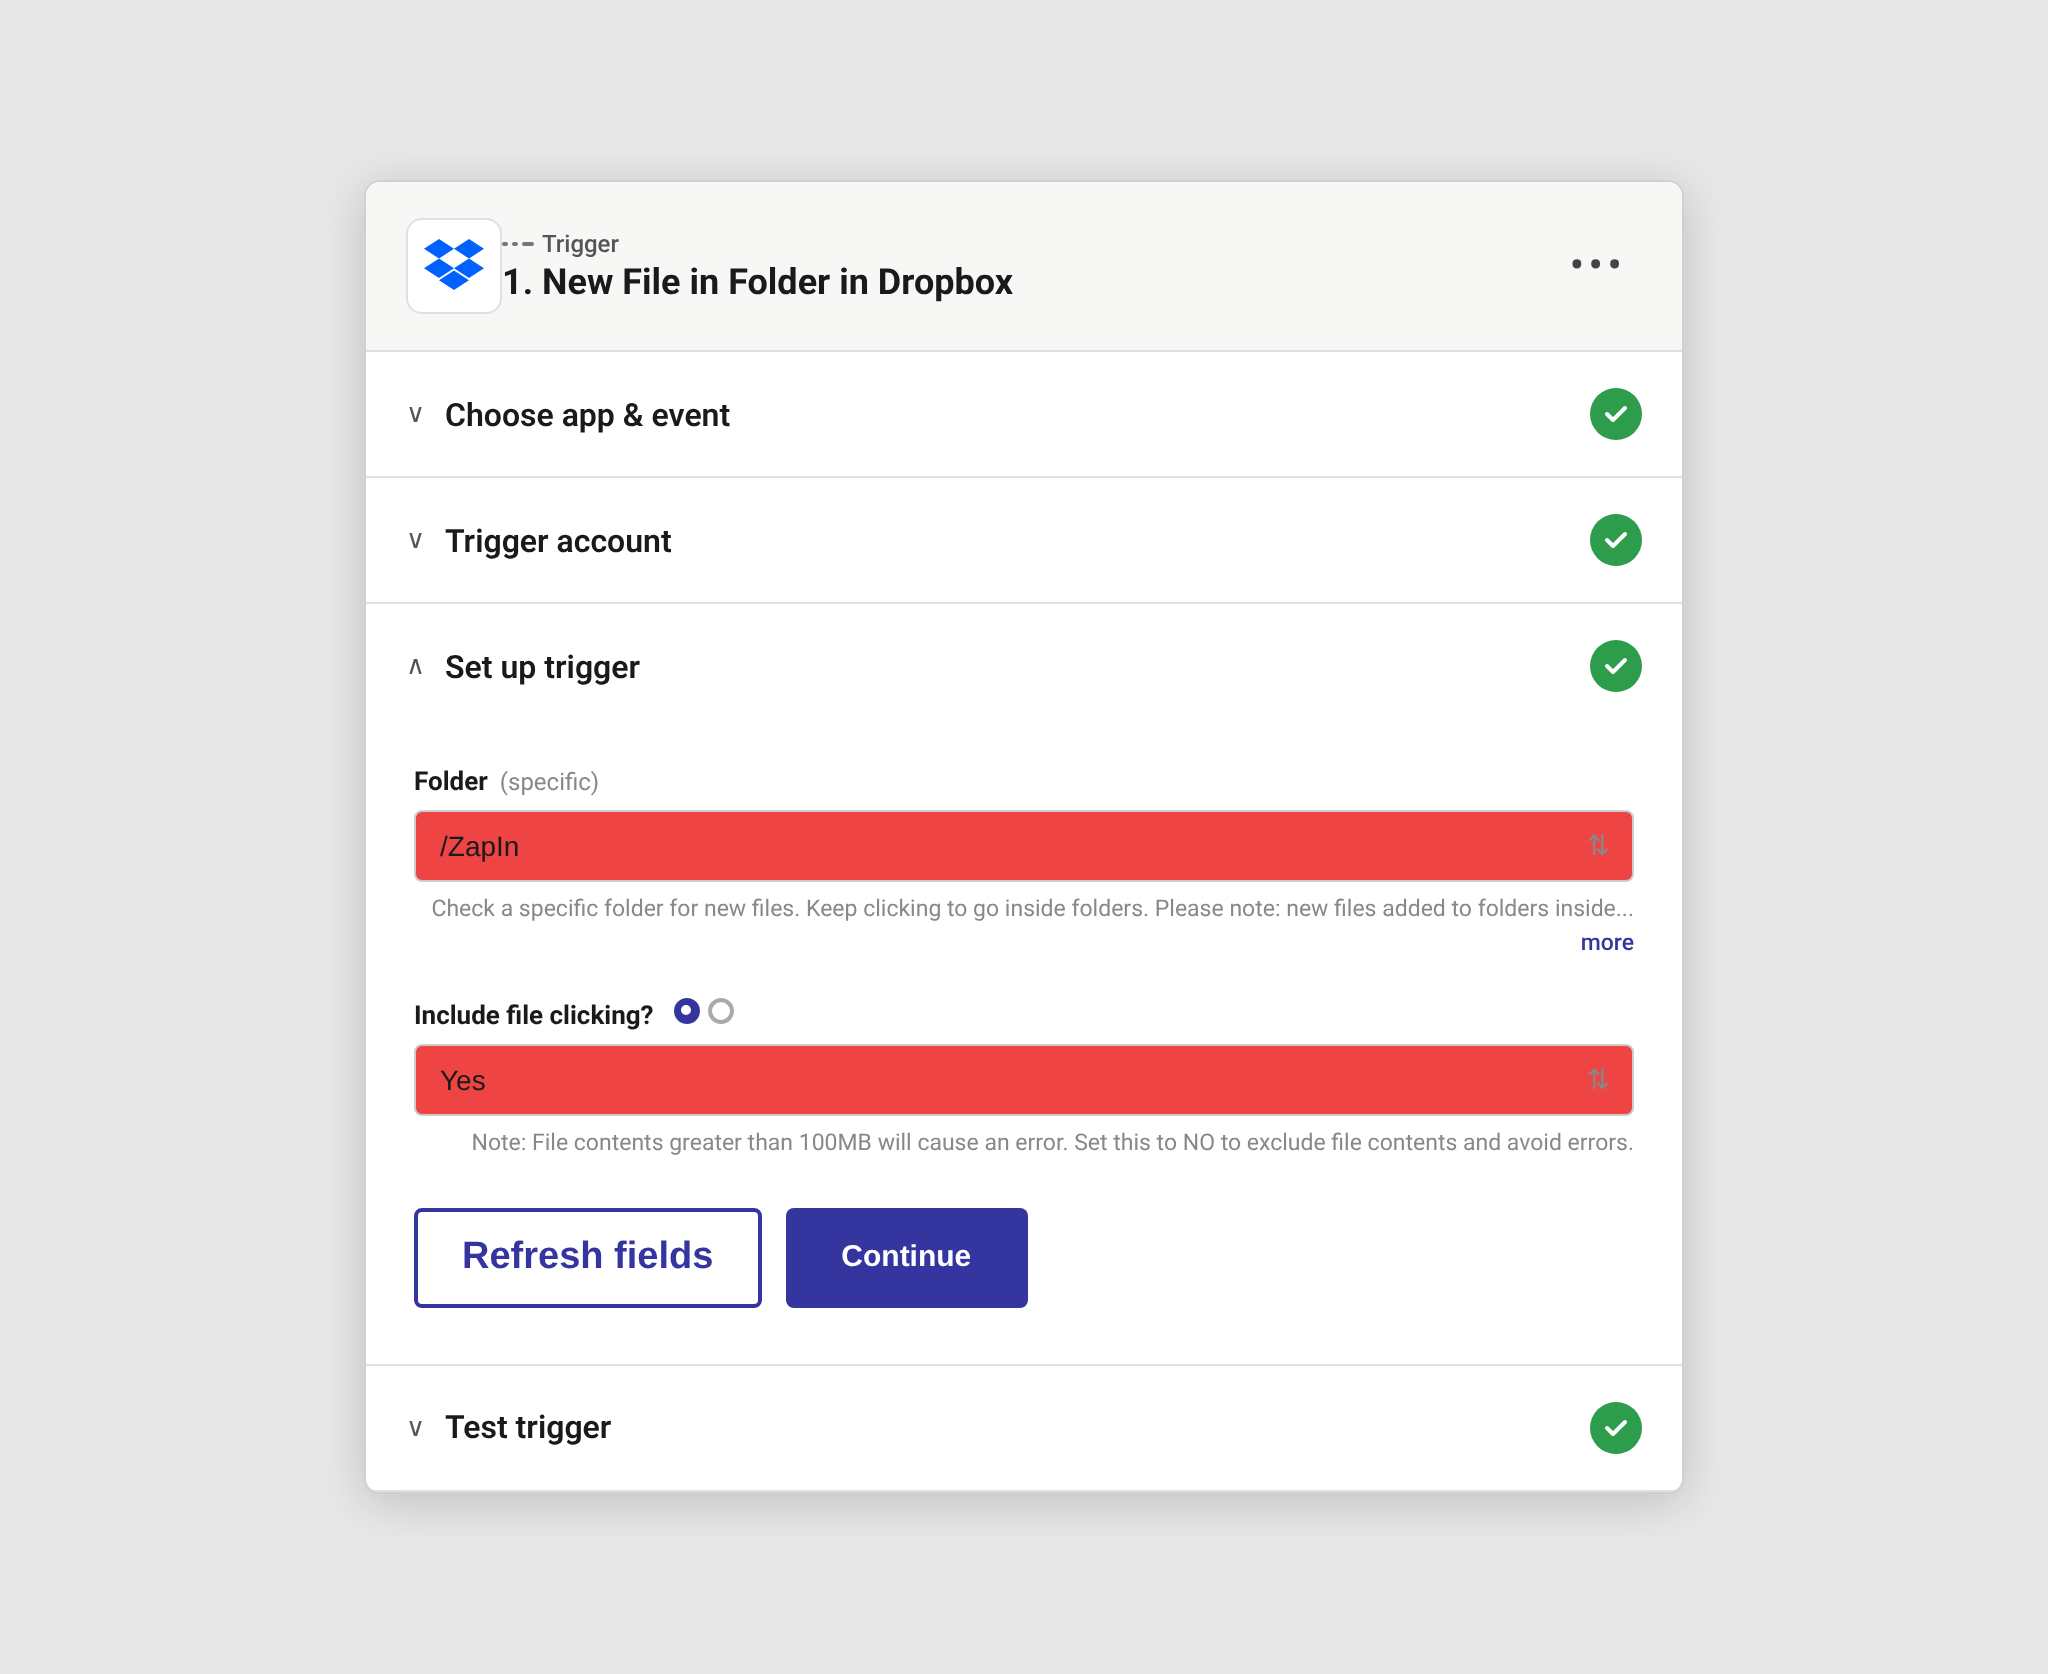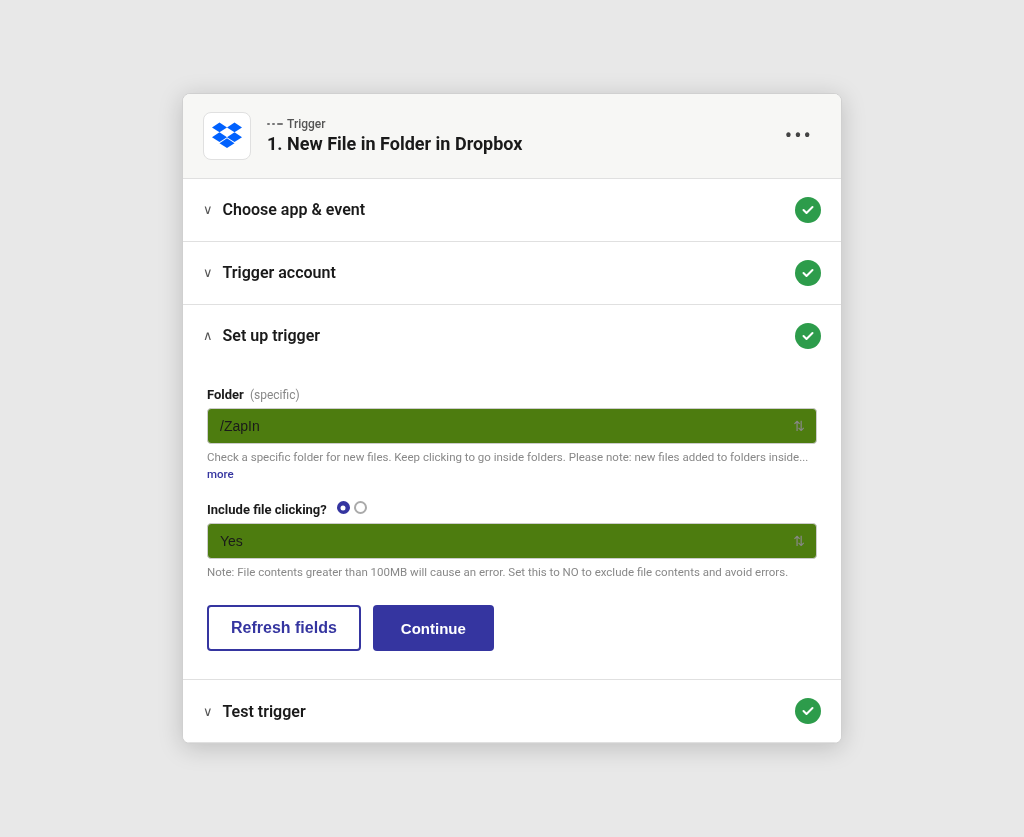--- a/index.html
+++ b/index.html
@@ -24,21 +24,21 @@
       background: #f7f7f5;
       padding: 18px 20px 18px 20px;
       display: flex;
       align-items: center;
       justify-content: space-between;
       border-bottom: 1px solid #e0e0e0;
     }
     .header-left {
       display: flex;
       align-items: center;
-      gap: 16px;
+      gap: 0;
     }
     .dropbox-icon-wrap {
       width: 48px;
       height: 48px;
       background: #fff;
       border-radius: 8px;
       border: 1px solid #e0e0e0;
       display: flex;
       align-items: center;
       justify-content: center;
@@ -177,57 +177,58 @@
     .select-wrapper {
       position: relative;
     }
     .select-field {
       width: 100%;
       border: 1px solid #ccc;
       border-radius: 4px;
       padding: 9px 36px 9px 12px;
       font-size: 14px;
       color: #1a1a1a;
-      background: #4d7c0f;
+      background: #ef4444;
       appearance: none;
       cursor: pointer;
       outline: none;
     }
     .select-arrow {
       position: absolute;
       right: 12px;
       top: 50%;
       transform: translateY(-50%);
       pointer-events: none;
       color: #888;
       font-size: 14px;
     }
     .field-hint {
       font-size: 11.5px;
       color: #888;
       margin-top: 5px;
       line-height: 1.5;
+      text-align: right;
     }
     .field-hint a {
       color: #3535a0;
       text-decoration: none;
       font-weight: 500;
     }
 
     .buttons-row {
       display: flex;
       gap: 12px;
       margin-top: 24px;
     }
     .btn-refresh {
       padding: 12px 22px;
       border: 2px solid #3535a0;
       background: #fff;
       color: #3535a0;
-      font-size: 16px;
+      font-size: 19px;
       font-weight: 700;
       border-radius: 4px;
       cursor: pointer;
     }
     .btn-continue {
       padding: 12px 28px;
       border: none;
       background: #3535a0;
       color: #fff;
       font-size: 15px;

